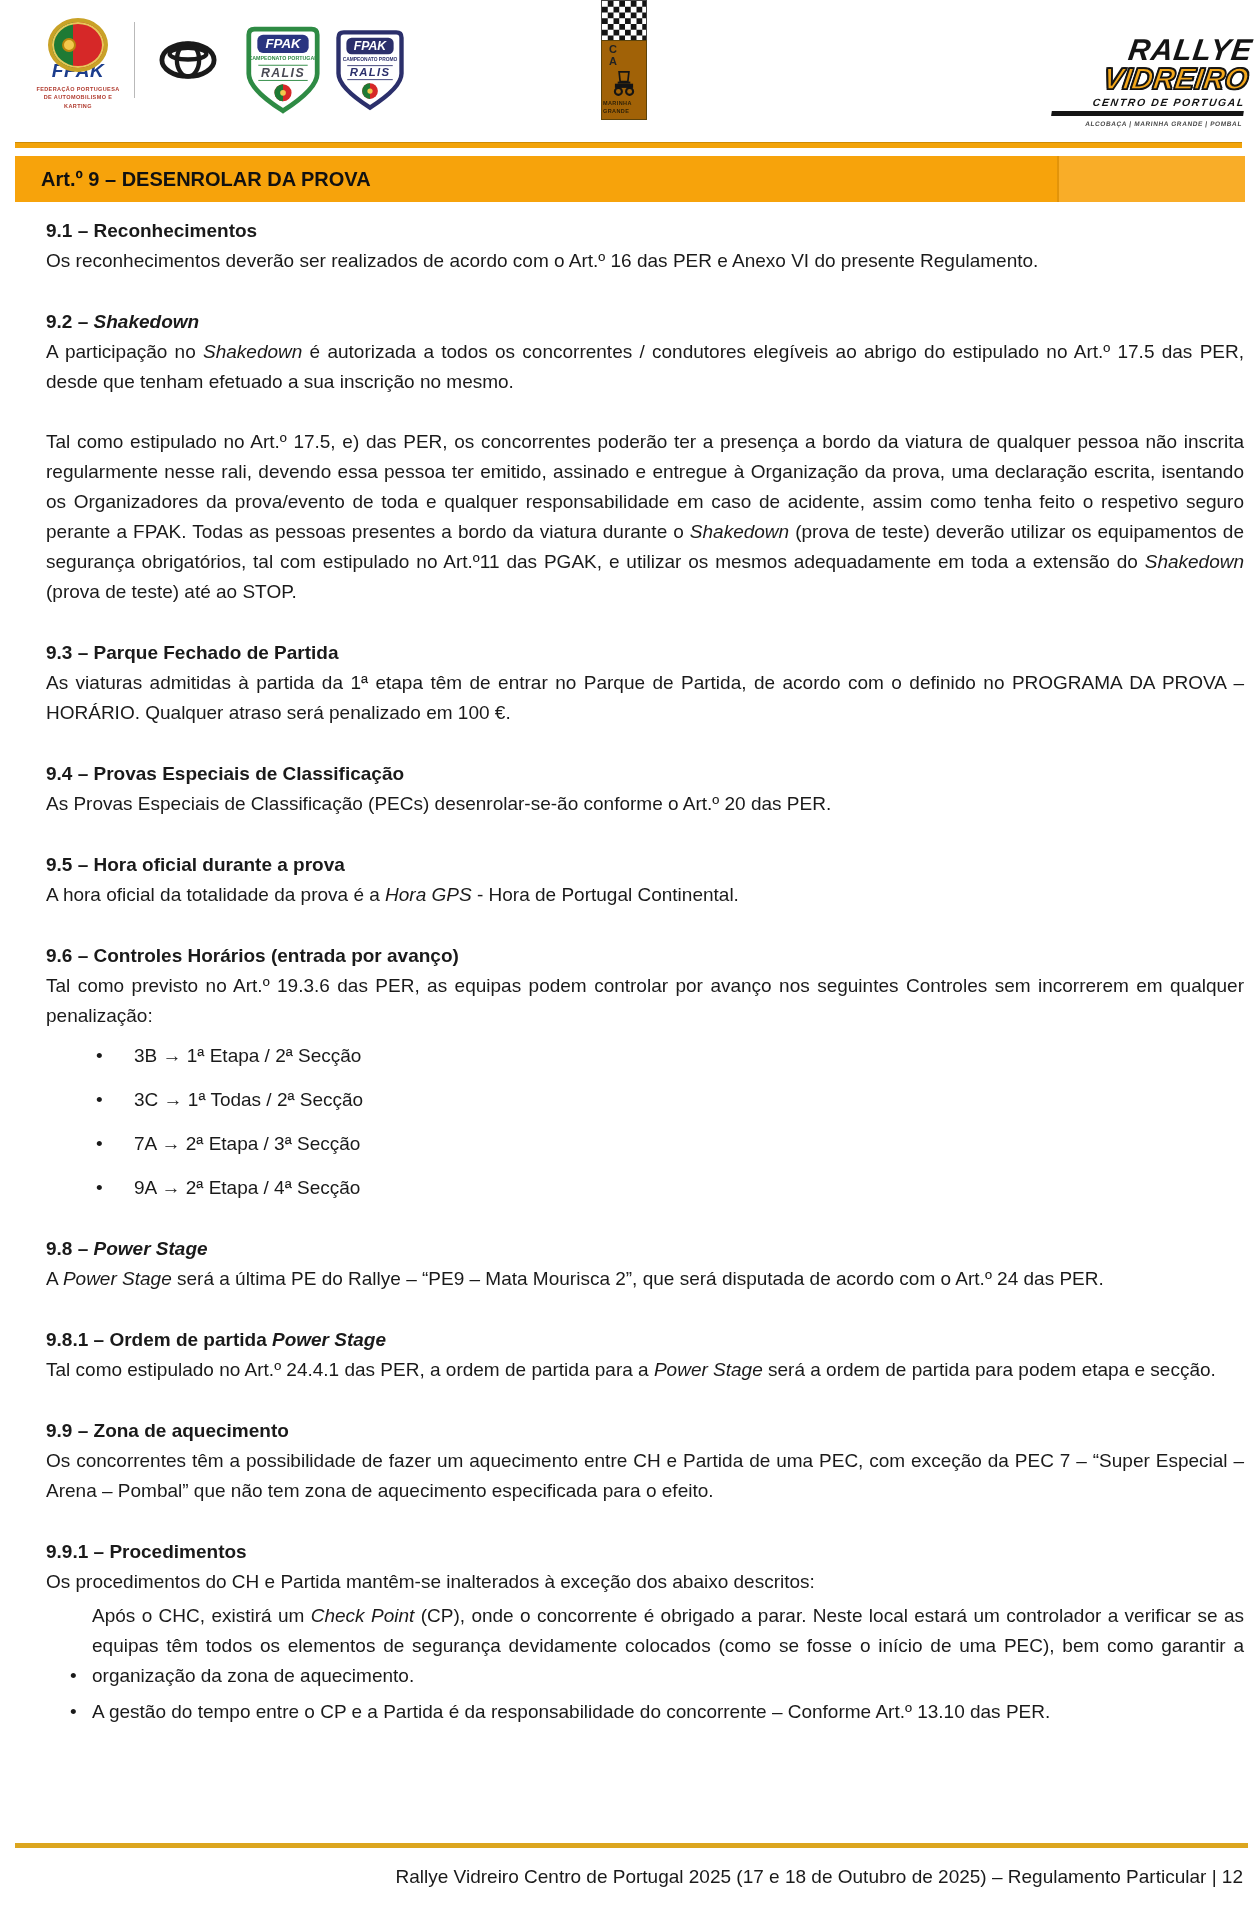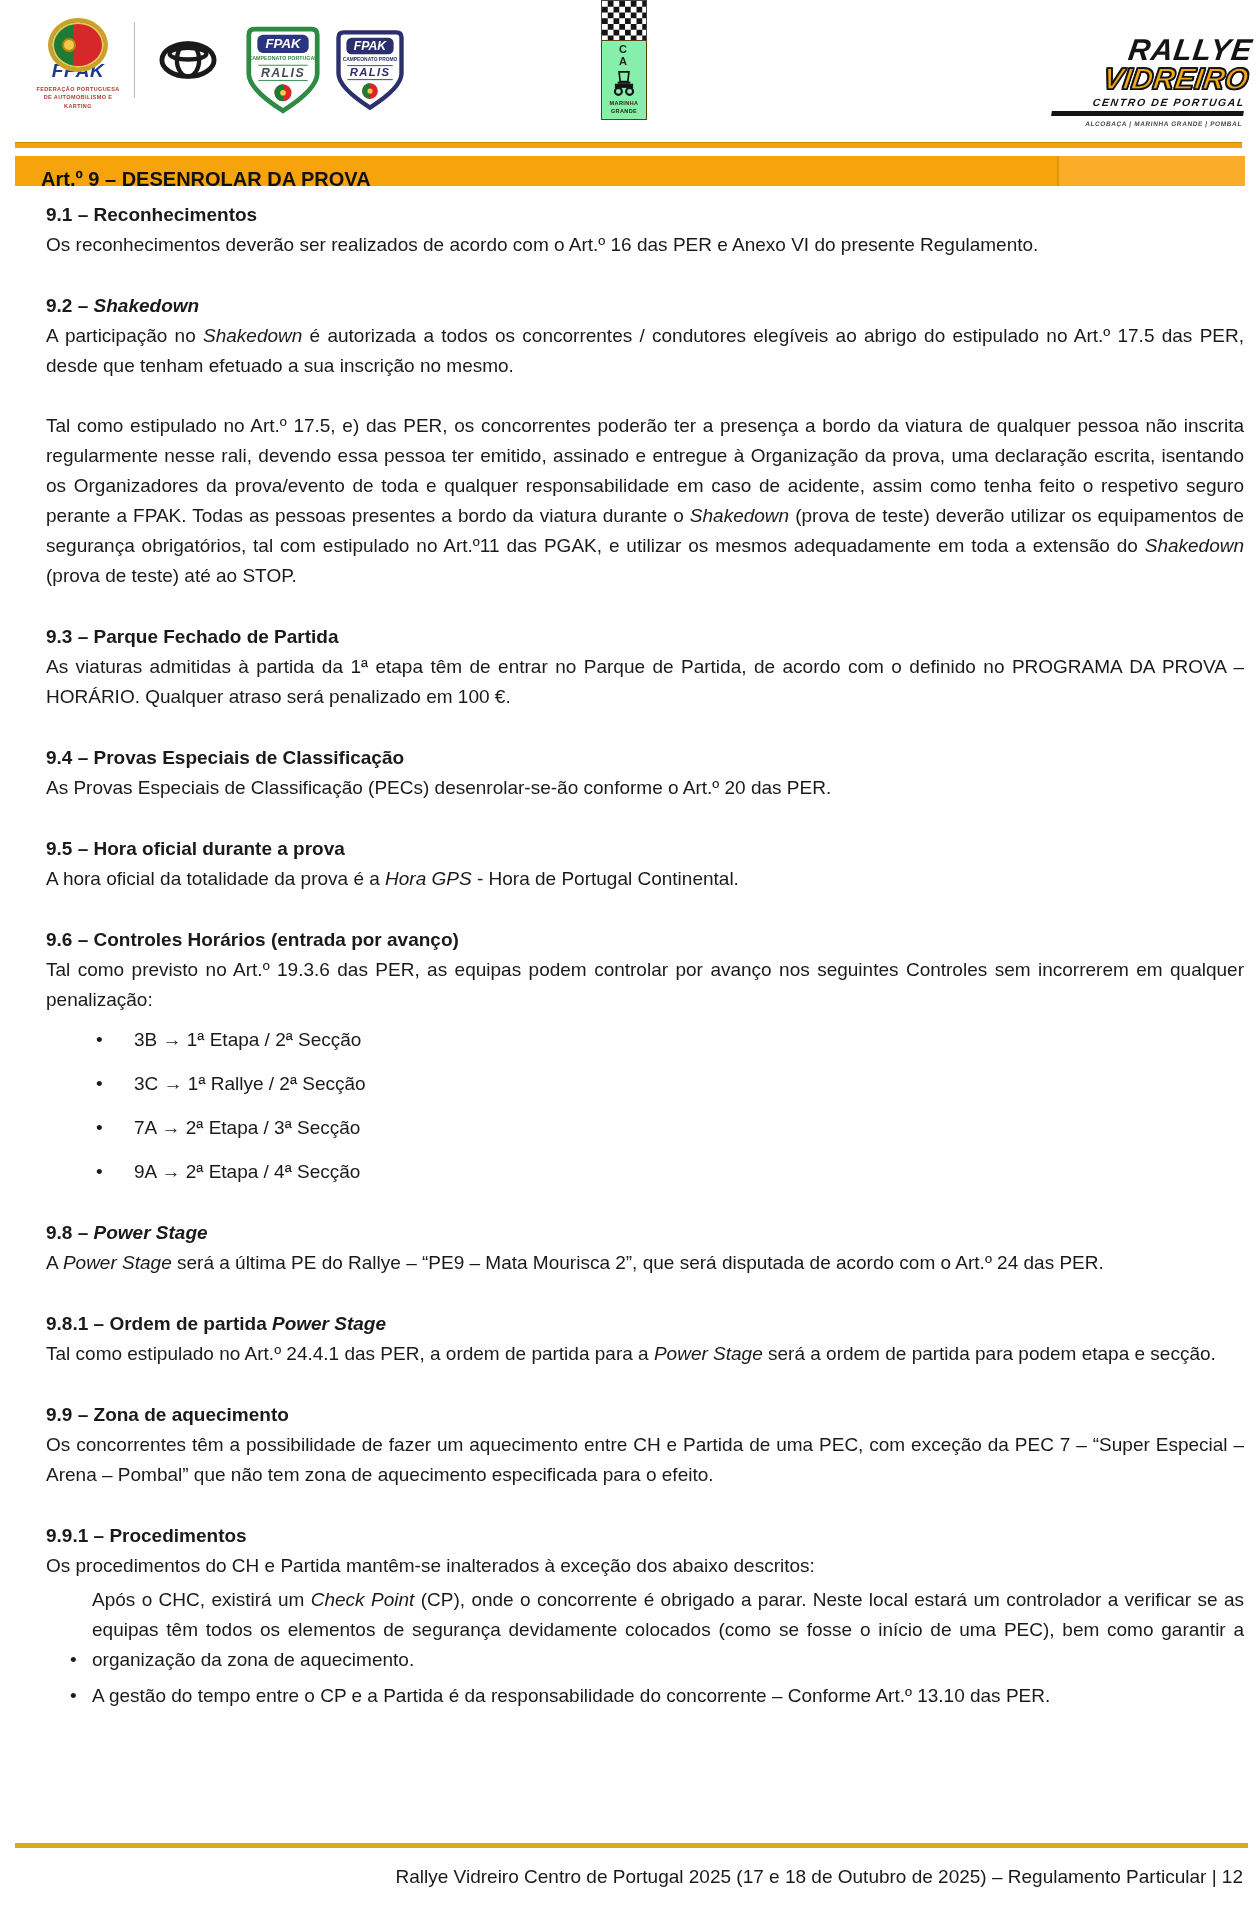--- a/index.html
+++ b/index.html
@@ -29,37 +29,37 @@
   .shield-svg { width: 76px; height: 88px; margin: 10px 0 0 14px; }
   .shield-svg.navy { width: 70px; height: 82px; margin-top: 13px; }
   .sh-fpak  { font: italic 700 14px "Liberation Sans", sans-serif; fill: #ffffff; }
   .sh-line  { font: 700 5.6px "Liberation Sans", sans-serif; }
   .sh-line.g { fill: #2E8B44; } .sh-line.n { fill: #2B2F6B; }
   .sh-ralis { font: italic 700 13px "Liberation Sans", sans-serif; letter-spacing: 1.5px; }
   .sh-ralis.g { fill: #4a4a55; } .sh-ralis.n { fill: #2B2F6B; }
 
   .ca-logo { position: absolute; left: 601px; top: 0; width: 46px; }
   .ca-checker { height: 40px; background: conic-gradient(#141414 25%, #fff 0 50%, #141414 0 75%, #fff 0) 0 0 / 11.5px 11.5px; border: 1px solid #444; border-bottom: none; }
-  .ca-body { background: #86efac; border: 1px solid #5d430a; padding: 2px 1px 3px; text-align: center; }
+  .ca-body { background: #a16207; border: 1px solid #5d430a; padding: 2px 1px 3px; text-align: left; }
   .ca-letters { font-size: 11px; font-weight: 700; letter-spacing: 8px; color: #222; padding-left: 6px; }
   .ca-car { width: 28px; height: 30px; display: block; margin: 1px auto; }
   .ca-caption { font-size: 5.5px; font-weight: 700; color: #2e2108; line-height: 1.5; letter-spacing: .4px; }
 
   .rv-logo { position: absolute; right: 9px; top: 36px; width: 192px; text-align: right; transform: skewX(-8deg); }
   .rv-rallye { font-weight: 900; font-style: italic; font-size: 30px; line-height: .92; color: #141414; letter-spacing: 1px; }
   .rv-vidreiro { font-weight: 900; font-style: italic; font-size: 30px; line-height: 1; color: #F3A71B;
     -webkit-text-stroke: 1.5px #141414;
     text-shadow: -1px -1px 0 #141414, 1px -1px 0 #141414, -1px 1px 0 #141414, 1px 1px 0 #141414; }
   .rv-centro { font-weight: 900; font-style: italic; font-size: 10.5px; color: #141414; letter-spacing: 1.6px; margin-top: 2px; }
   .rv-bar { height: 5px; background: #141414; margin: 3px 0 4px; }
   .rv-caption { font-size: 6.5px; font-weight: 700; color: #4a4a4a; letter-spacing: .6px; }
 
   
   .rule-thin { margin: 14px 15px 0 15px; height: 6px; background: #F2A30A; border-top: 1px solid #CE8B05; }
-  .title-bar { position: relative; margin: 8px 12px 0 15px; height: 30px; background: #F7A30B; }
+  .title-bar { position: relative; margin: 8px 12px 0 15px; height: 46px; background: #F7A30B; }
   .title-bar::after { content: ""; position: absolute; right: 0; top: 0; bottom: 0; width: 186px;
     background: #F9AD28; border-left: 2px solid #E2940A; }
   .title-bar span { position: relative; z-index: 1; display: inline-block; padding-left: 26px; line-height: 46px;
     font-size: 20px; font-weight: 700; color: #111; }
 
   
   .content { padding: 14px 13px 0 15px; font-size: 19px; line-height: 30px; margin-left: 31px; }
   .sec { margin-top: 31px; }
   .sec:first-child { margin-top: 0; }
   .h { font-size: 19px; font-weight: 700; line-height: 30px; }
@@ -193,21 +193,21 @@
     </section>
 
     <section class="sec">
       <h2 class="h">9.6 – Controles Horários (entrada por avanço)</h2>
       <p class="p j">Tal como previsto no Art.º 19.3.6 das PER, as equipas podem controlar por avanço nos seguintes Controles sem incorrerem em qualquer penalização:</p>
       <ul class="blist blist96">
         <li>
             <span class="b-text">3B → 1ª Etapa / 2ª Secção</span>
           </li>
         <li>
-            <span class="b-text">3C → 1ª Rallye / 2ª Secção</span>
+            <span class="b-text">3C → 1ª Todas / 2ª Secção</span>
           </li>
         <li>
             <span class="b-text">7A → 2ª Etapa / 3ª Secção</span>
           </li>
         <li>
             <span class="b-text">9A → 2ª Etapa / 4ª Secção</span>
           </li>
       </ul>
     </section>
 

